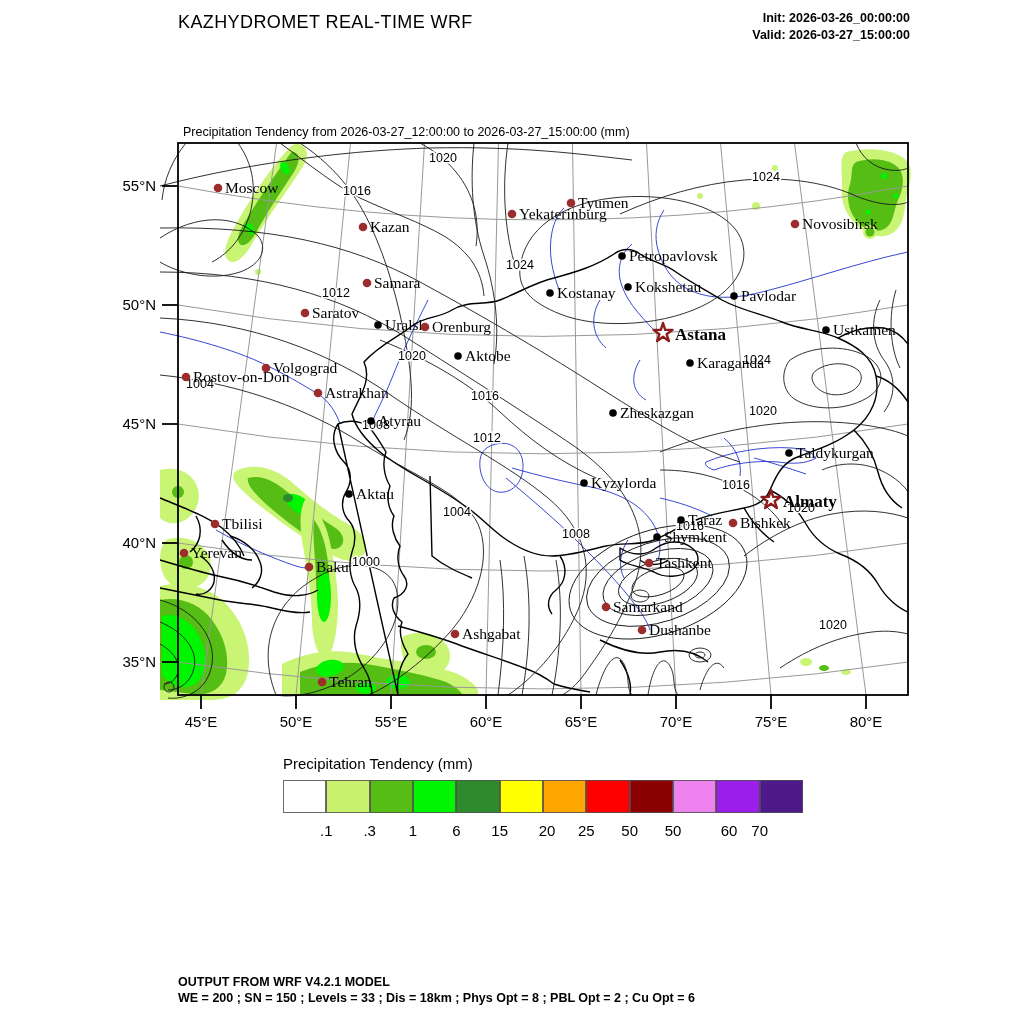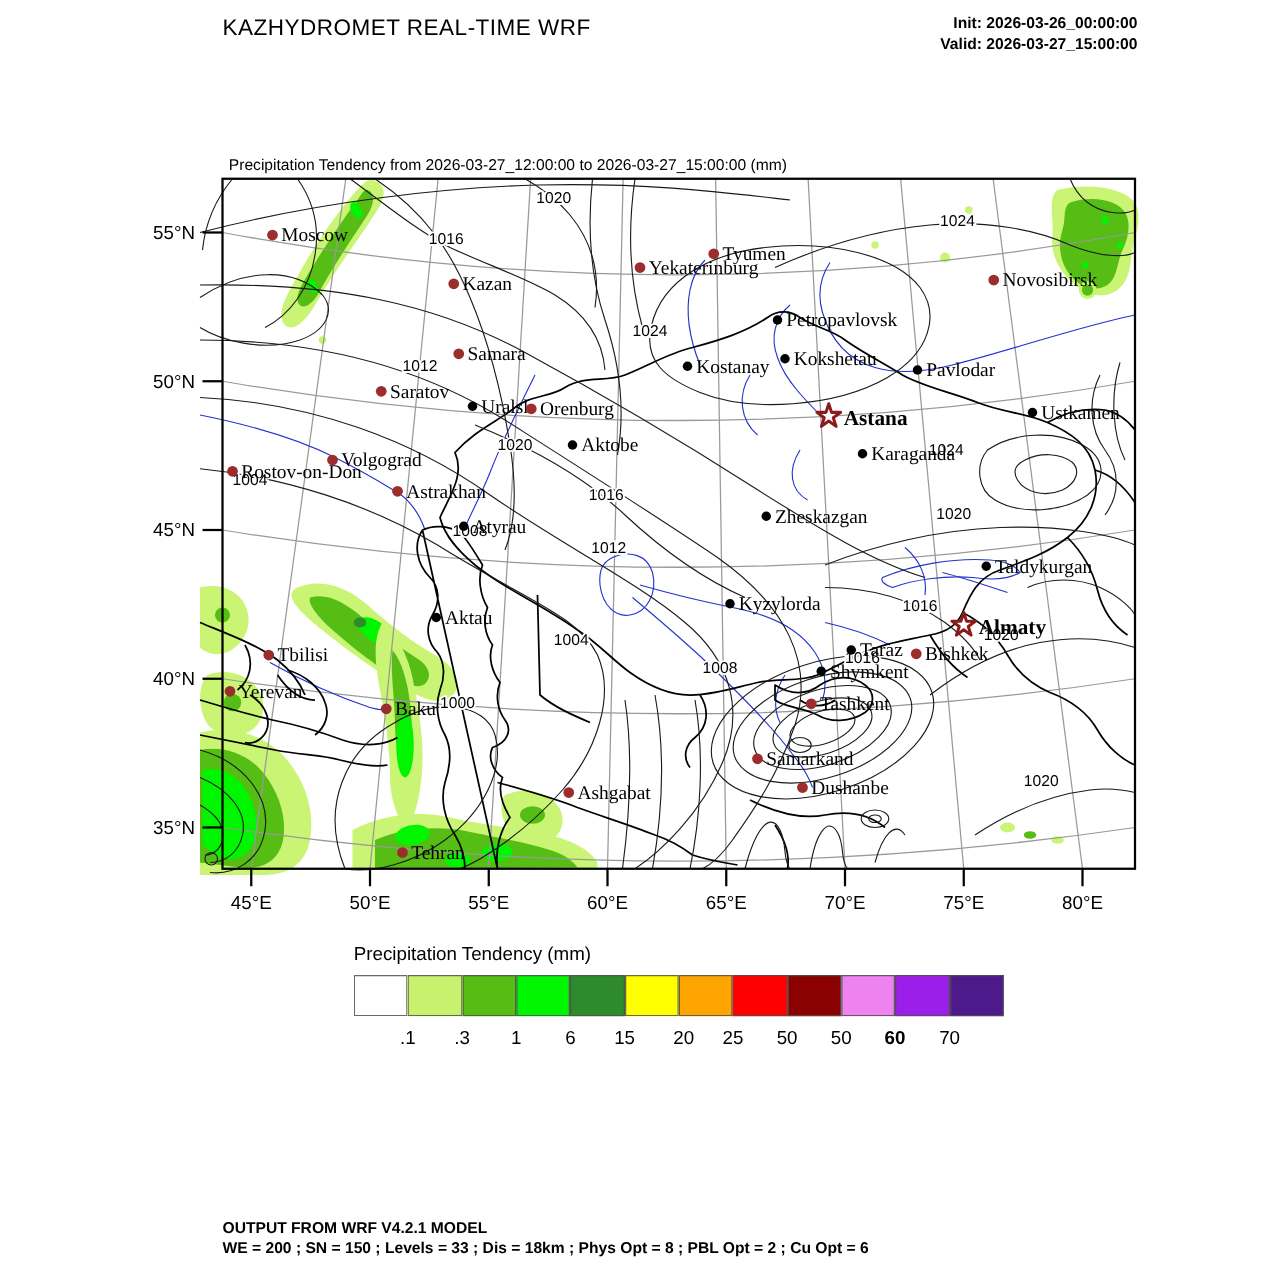--- a/index.html
+++ b/index.html
@@ -325,20 +325,20 @@
 <div class="abs" id="cbar-ticks">
     <span style="left: 23.3333px;">.1</span>
     <span style="left: 66.6667px;">.3</span>
     <span style="left: 110px;">1</span>
     <span style="left: 153.333px;">6</span>
     <span style="left: 196.667px;">15</span>
     <span style="left: 244px;">20</span>
     <span style="left: 283.333px;">25</span>
     <span style="left: 326.667px;">50</span>
     <span style="left: 370px;">50</span>
-    <span style="left: 413px; font-weight: bold;">60</span>
+    <span style="left: 426px;">60</span>
     <span style="left: 456.667px;">70</span>
   </div>
 
 <div class="abs" id="footer">
   <div>OUTPUT FROM WRF V4.2.1 MODEL</div>
   <div>WE = 200 ; SN = 150 ; Levels = 33 ; Dis = 18km ; Phys Opt = 8 ; PBL Opt = 2 ; Cu Opt = 6</div>
 </div>
 
 </body></html>

